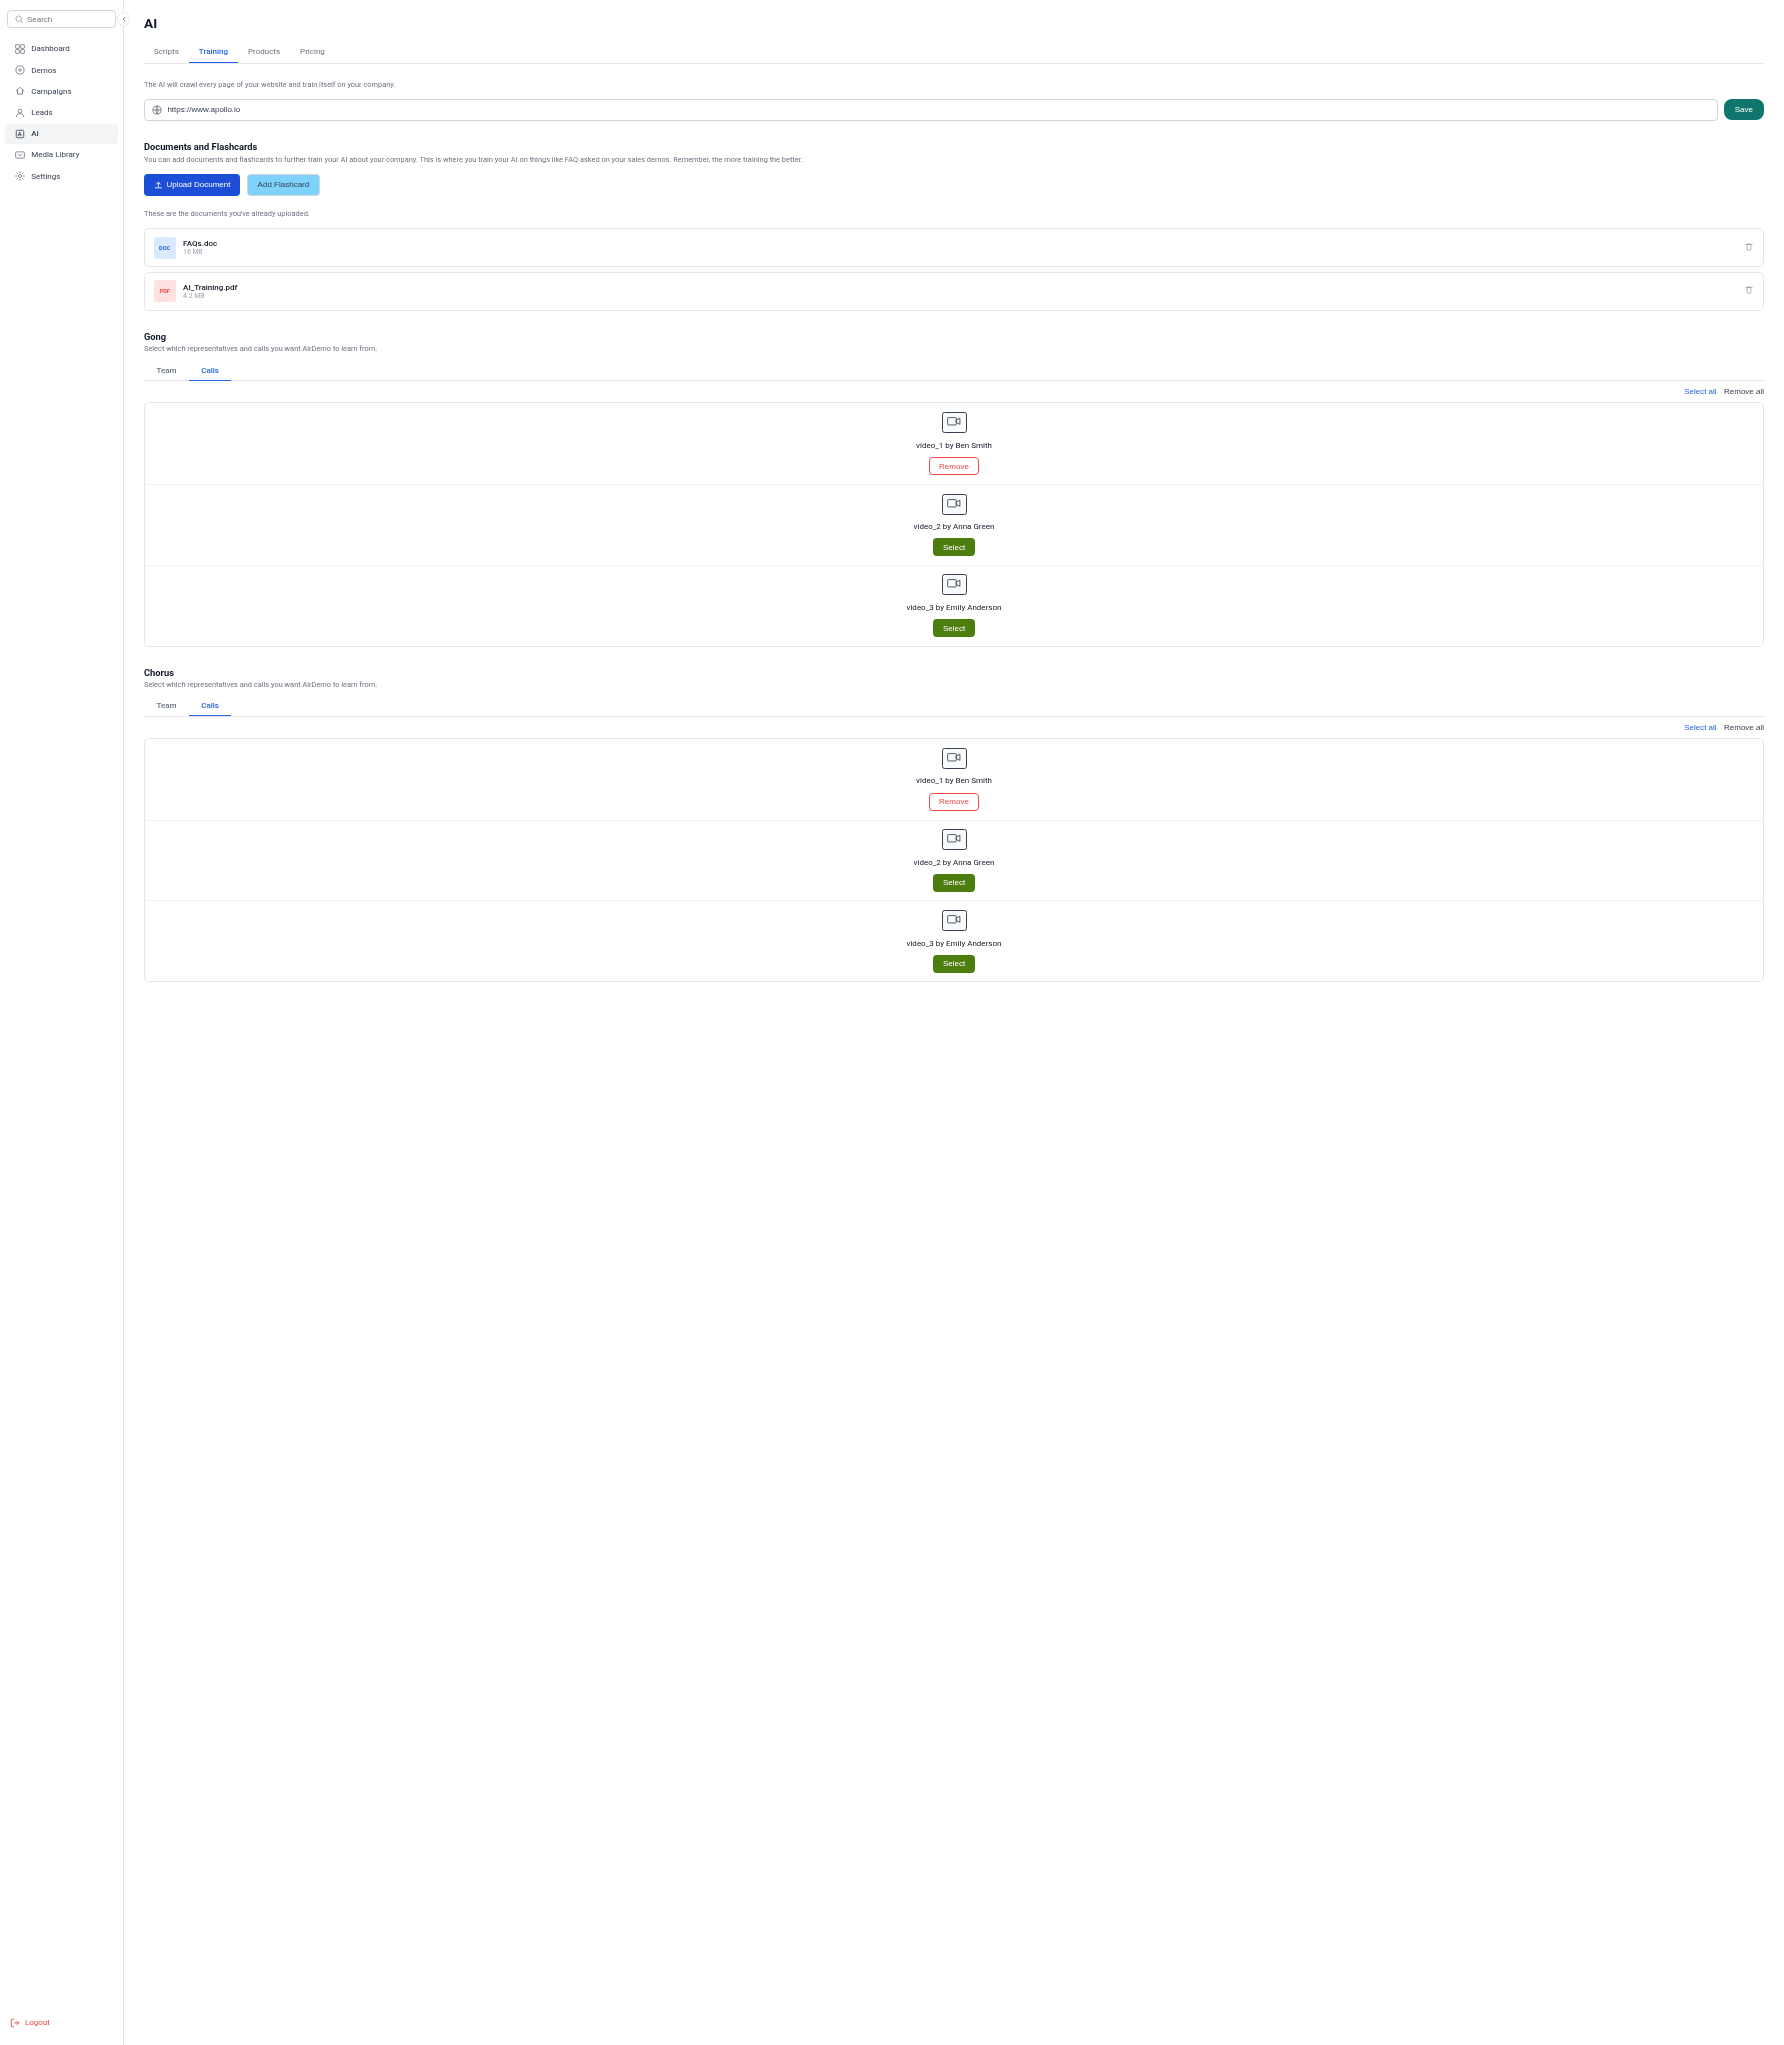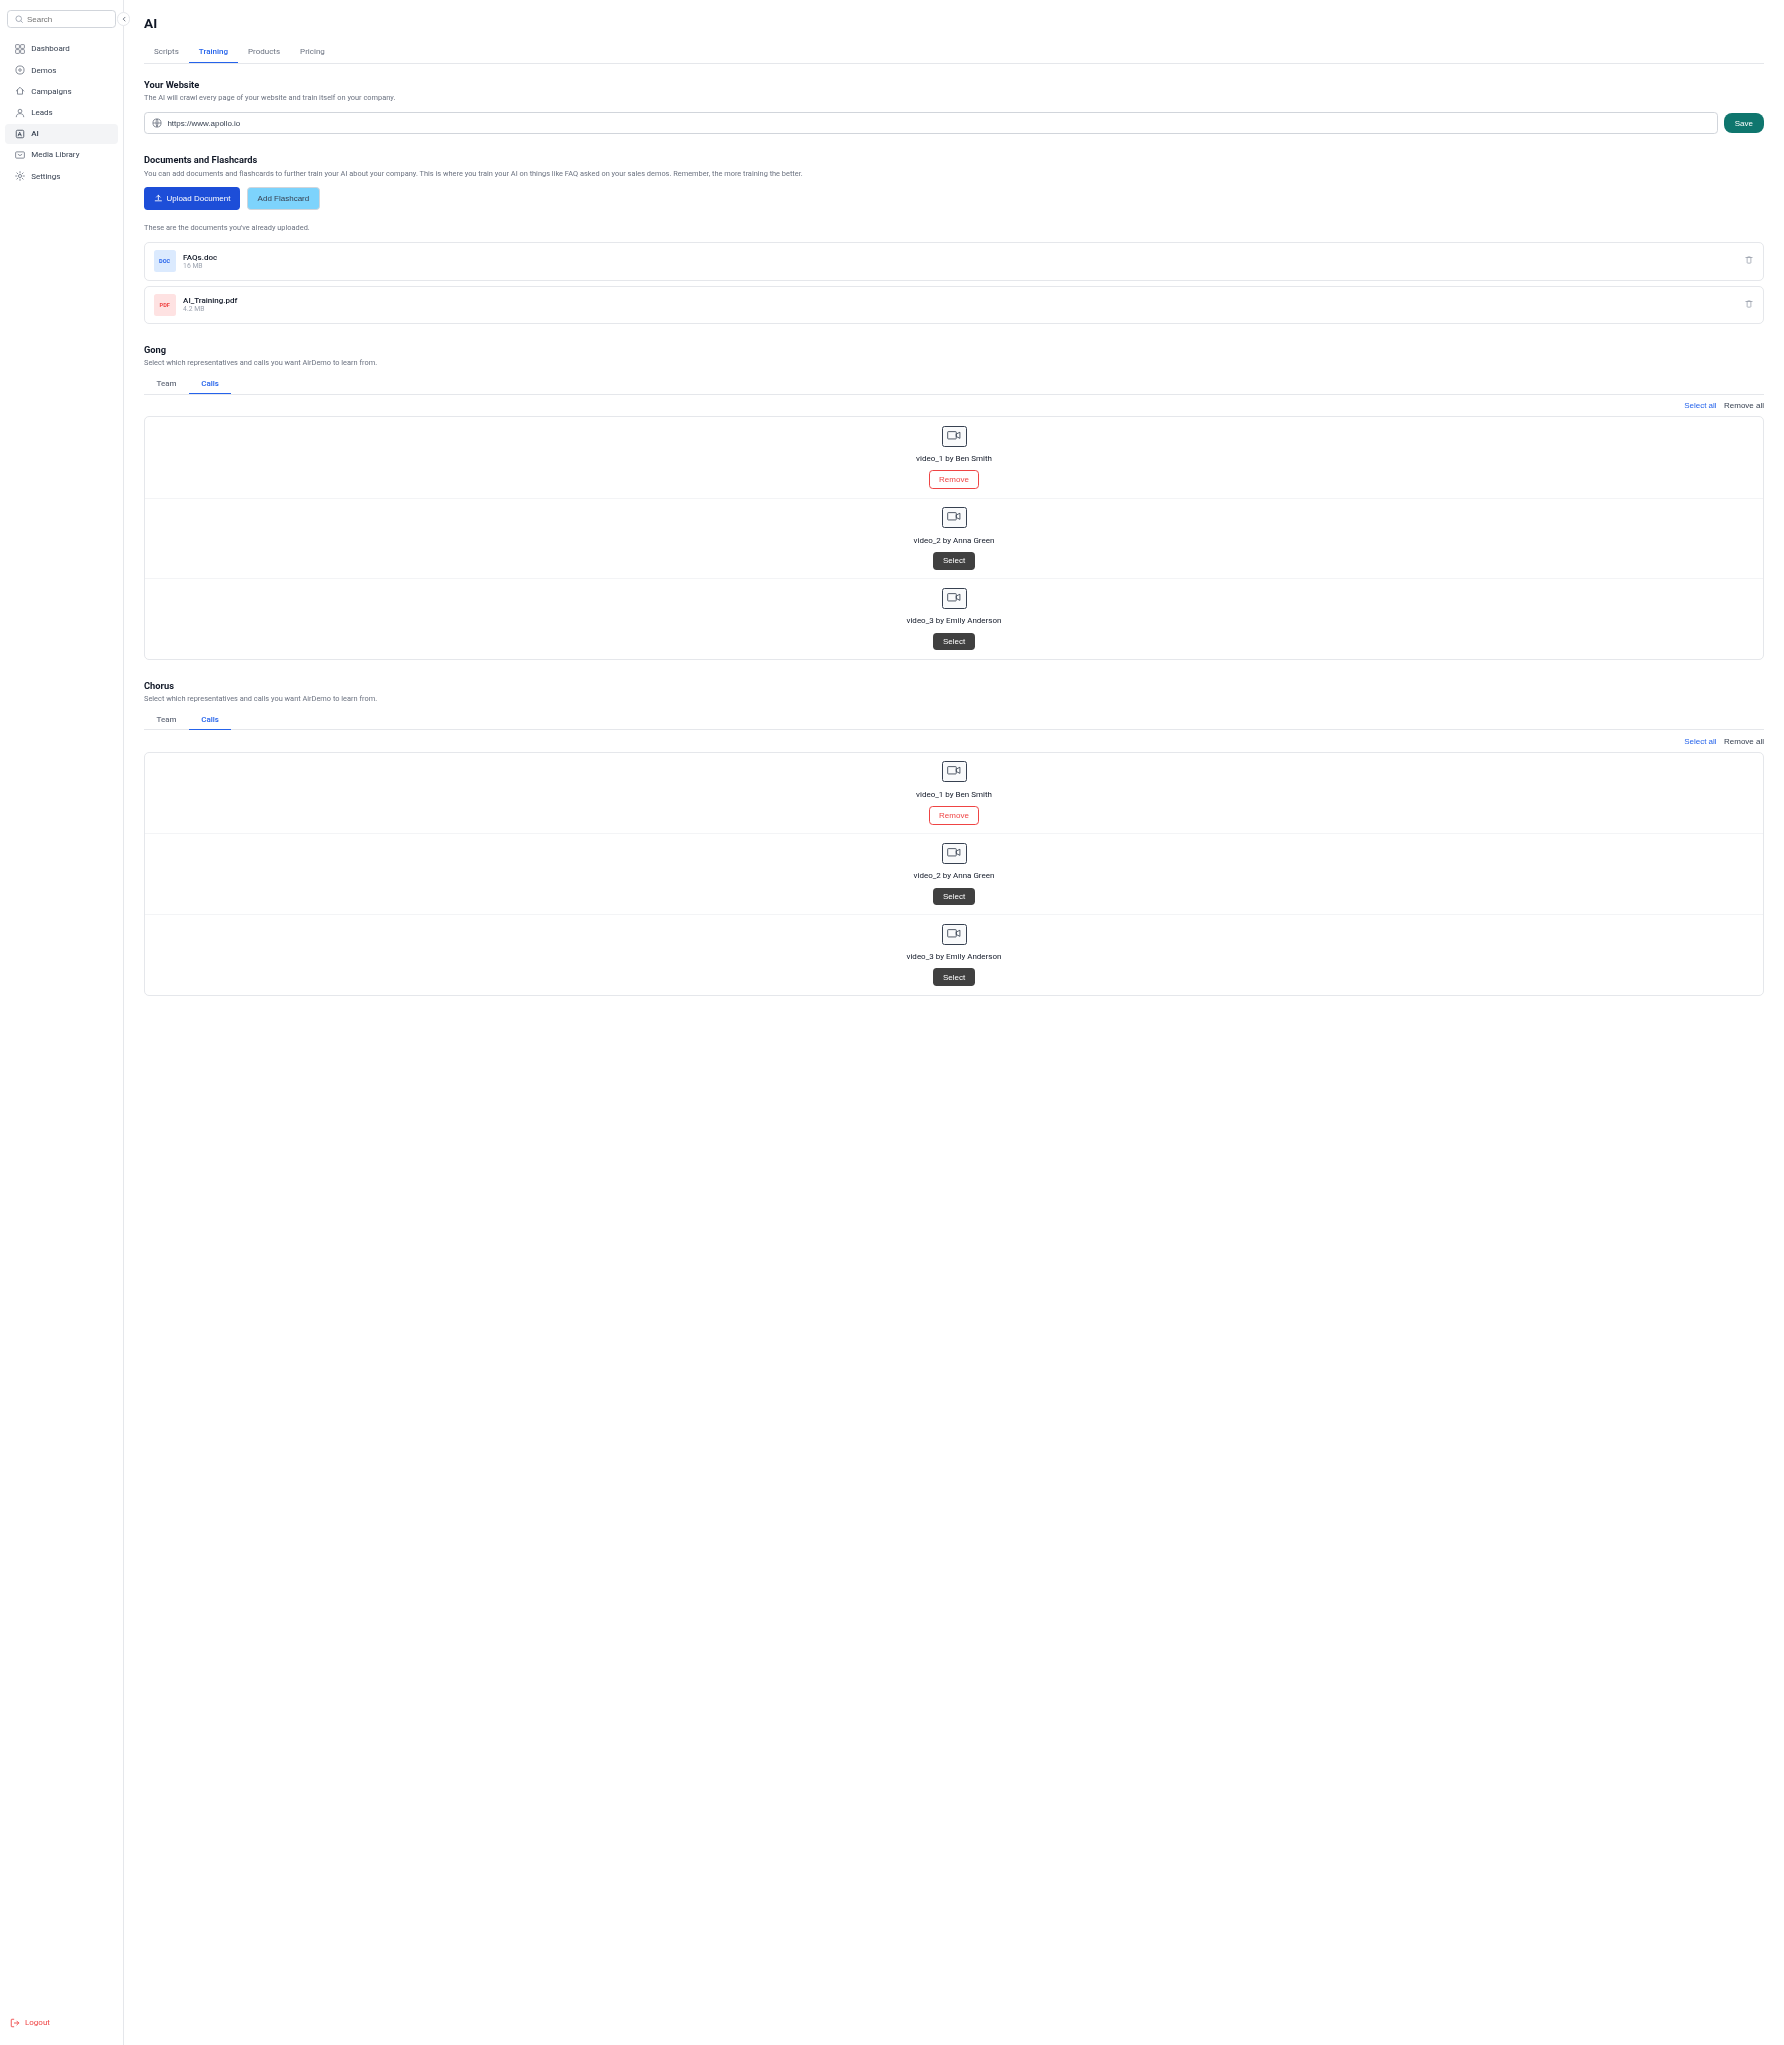--- a/index.html
+++ b/index.html
@@ -90,21 +90,21 @@
     .btn-select-all { color: #2563eb; font-size: 8px; cursor: pointer; background: none; border: none; font-weight: 500; }
     .btn-remove-all { color: #374151; font-size: 8px; cursor: pointer; background: none; border: none; font-weight: 500; }
 
     
     .video-list { border: 0.6px solid #e5e7eb; border-radius: 5px; overflow: hidden; }
     .video-item { display: flex; align-items: center; gap: 7.4px; padding: 8.7px 10px; border-bottom: 0.6px solid #f3f4f6; flex-direction: column; }
     .video-item:last-child { border-bottom: none; }
     .video-thumb { width: 25px; height: 21px; border: 1.2px solid #374151; border-radius: 2.5px; display: flex; align-items: center; justify-content: center; flex-shrink: 0; background: #f9fafb; }
     .video-name { flex: 1; font-size: 8px; color: #111827; font-weight: 400; }
     .btn-remove-item { background: #fff; color: #ef4444; border: 0.9px solid #ef4444; border-radius: 3.7px; padding: 3.7px 8.7px; font-size: 8px; cursor: pointer; font-weight: 500; }
-    .btn-select-item { background: #404040; color: #fff; border: none; border-radius: 3.7px; padding: 4.3px 10px; font-size: 8px; cursor: pointer; font-weight: 500; }
+    .btn-select-item { background: #4d7c0f; color: #fff; border: none; border-radius: 3.7px; padding: 4.3px 10px; font-size: 8px; cursor: pointer; font-weight: 500; }
   </style>
 </head>
 <body>
 
 <div class="sidebar">
   <div class="sidebar-collapse">
     <svg width="6.2" height="6.2" viewBox="0 0 10 10" fill="none">
       <path d="M6.5 2L3.5 5L6.5 8" stroke="#6b7280" stroke-width="1.5" stroke-linecap="round" stroke-linejoin="round"></path>
     </svg>
   </div>
@@ -192,21 +192,20 @@
   <h1 class="page-title">AI</h1>
 
   <div class="tabs">
     <div class="tab">Scripts</div>
     <div class="tab active">Training</div>
     <div class="tab">Products</div>
     <div class="tab">Pricing</div>
   </div>
 
   <div class="section">
-    <div class="section-title">Your Website</div>
     <div class="section-desc">The AI will crawl every page of your website and train itself on your company.</div>
     <div class="website-row">
       <div class="website-input-wrapper">
         <svg width="10" height="10" viewBox="0 0 16 16" fill="none">
           <circle cx="8" cy="8" r="6.5" stroke="#6b7280" stroke-width="1.3"></circle>
           <path d="M8 1.5c-2 2-2 9 0 13M8 1.5c2 2 2 9 0 13M1.5 8h13" stroke="#6b7280" stroke-width="1.3"></path>
         </svg>
         <input type="text" value="https://www.apollo.io" style="">
       </div>
       <button class="btn-save">Save</button>

